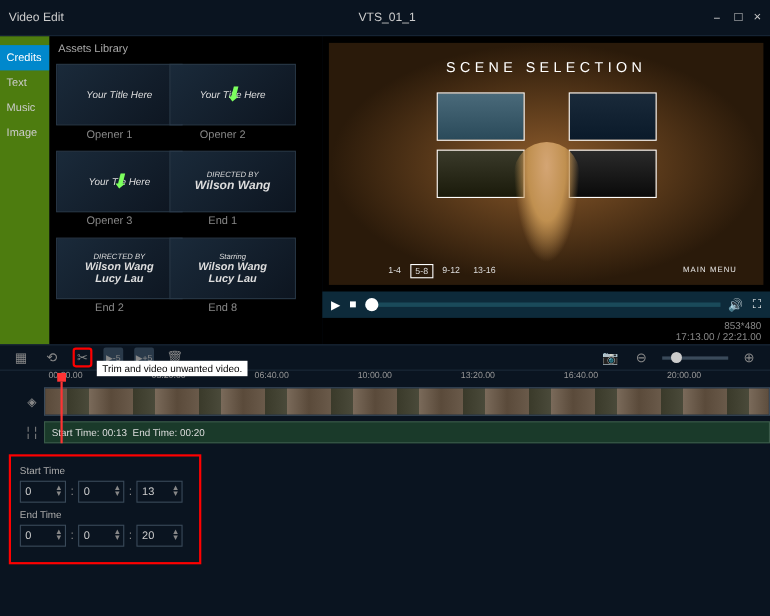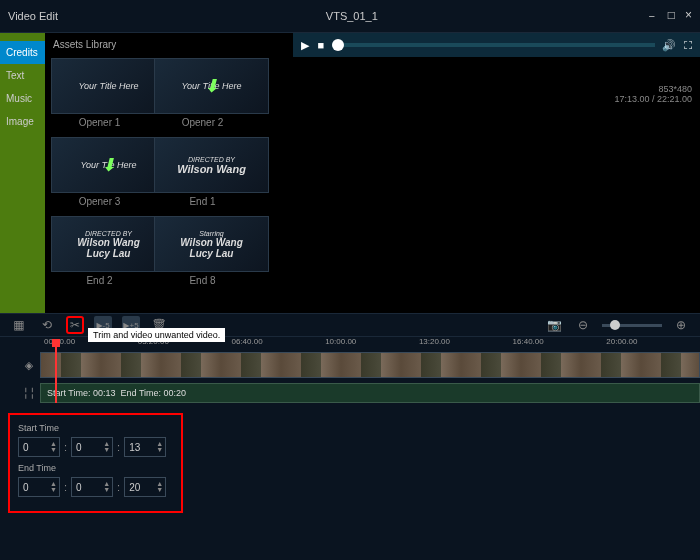--- a/index.html
+++ b/index.html
@@ -30,21 +30,21 @@
 .scenethumb.s3 { background: linear-gradient(#3a3a2a,#1a1a0a); }
 .scenethumb.s4 { background: linear-gradient(#2a2a2a,#0a0a0a); }
 .figure { position: absolute; bottom: 20px; width: 60px; height: 110px; background: radial-gradient(ellipse at 50% 20%, #d4a574 0%, #c09050 40%, transparent 70%); border-radius: 30px 30px 0 0; }
 .chapters { position: absolute; bottom: 6px; left: 50px; font-size: 8px; color: #ddd; display: flex; gap: 4px; }
 .chapters span { padding: 1px 4px; }
 .mainmenu { position: absolute; bottom: 10px; right: 24px; font-size: 7px; color: #eee; letter-spacing: 1px; }
 .playbar { height: 24px; background: #0d2a3a; display: flex; align-items: center; padding: 0 8px; gap: 8px; }
 .playbar .pbtn { color: #fff; font-size: 11px; cursor: pointer; }
 .playbar .track { flex: 1; height: 4px; background: #1a4a5a; position: relative; }
 .playbar .track .ph { position: absolute; left: 0; top: -4px; width: 12px; height: 12px; border-radius: 50%; background: #fff; }
-.infoline { text-align: right; padding: 2px 8px; font-size: 9px; color: #888; margin-top: 25px; }
+.infoline { text-align: right; padding: 2px 8px; font-size: 9px; color: #888; }
 .toolbar { height: 24px; display: flex; align-items: center; padding: 0 10px; gap: 10px; border-top: 1px solid #1a2838; border-bottom: 1px solid #1a2838; position: relative; }
 .toolbar .tbtn { width: 18px; height: 18px; display: flex; align-items: center; justify-content: center; color: #888; cursor: pointer; font-size: 12px; }
 .toolbar .framebtn { background: #2a3a4a; padding: 1px 4px; font-size: 8px; border-radius: 2px; }
 .toolbar .spacer { flex: 1; }
 .toolbar .hl { border: 2px solid #ff0000; border-radius: 3px; padding: 1px; }
 .tooltip { position: absolute; left: 88px; top: 14px; background: #fff; color: #000; font-size: 9px; padding: 2px 5px; white-space: nowrap; z-index: 10; }
 .ruler { height: 14px; display: flex; font-size: 8px; color: #999; padding-left: 44px; }
 .ruler span { flex: 1; }
 .timeline { position: relative; padding-left: 18px; }
 .trackrow { display: flex; height: 28px; align-items: center; }
@@ -126,20 +126,37 @@
             <small style="font-size:7px">Starring</small>
             <b style="font-size:10px;white-space:pre">Wilson Wang
 Lucy Lau</b>
           </div>
         <div class="thumbname">End 8</div>
       </div>
     </div>
   </div>
 
   <div class="preview">
+    <div class="previewvid">
+      <div class="scenesel">SCENE SELECTION</div>
+      <div class="scenegrid">
+        <div class="scenethumb s1"></div>
+        <div class="scenethumb s2"></div>
+        <div class="scenethumb s3"></div>
+        <div class="scenethumb s4"></div>
+      </div>
+      <div class="figure"></div>
+      <div class="chapters">
+        <span>1-4</span>
+          <span style="border:1px solid #fff">5-8</span>
+          <span>9-12</span>
+          <span>13-16</span>
+      </div>
+      <div class="mainmenu">MAIN MENU</div>
+    </div>
     <div class="playbar">
       <span class="pbtn">▶</span>
       <span class="pbtn">■</span>
       <div class="track">
           <div class="ph"></div>
         </div>
       <span class="pbtn">🔊</span>
       <span class="pbtn">⛶</span>
     </div>
     <div class="infoline">

